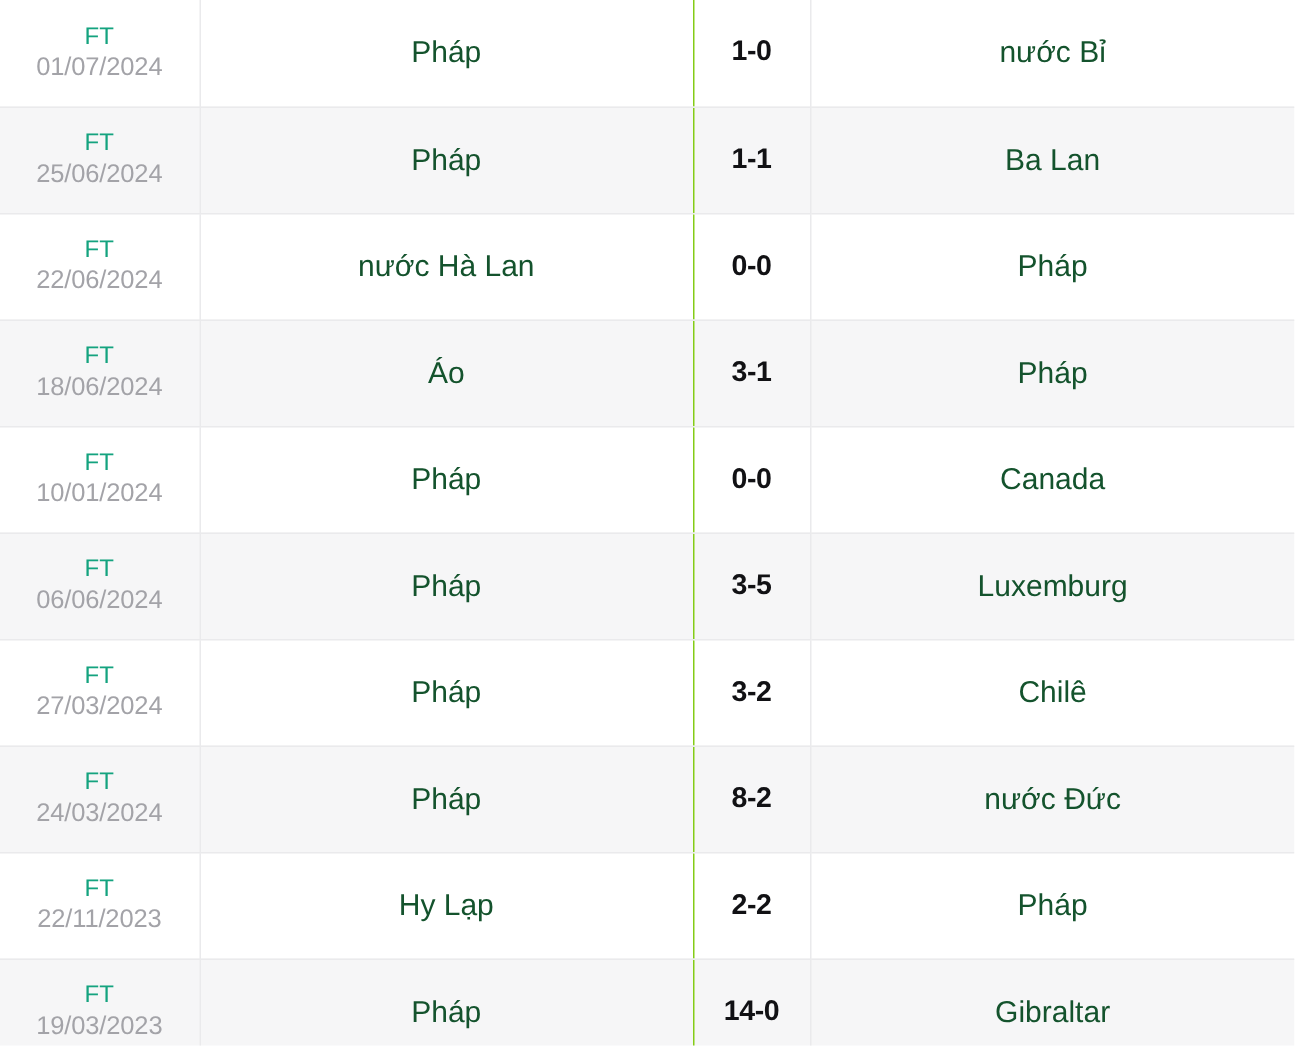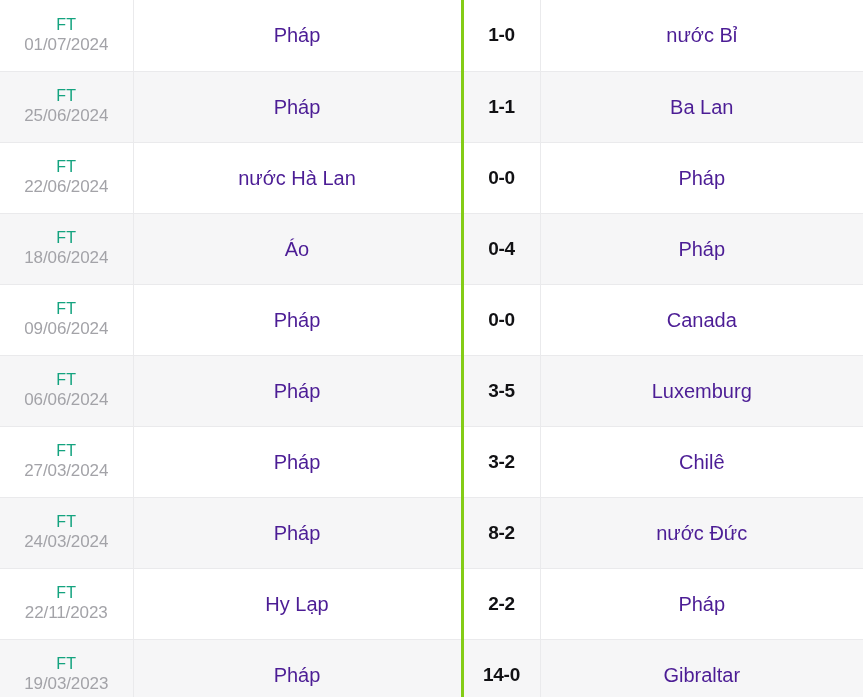--- a/index.html
+++ b/index.html
@@ -60,42 +60,42 @@
   
   .cell-home {
     width: 329px;
     text-align: center;
     padding: 0 10px;
   }
 
   
   .cell-score {
     width: 78px;
-    border-left: 3px solid #84cc16;
+    border-left: 1px solid #84cc16;
     border-right: 1px solid #eaeaec;
     text-align: center;
     padding: 0 4px;
   }
   .score-text {
     font-size: 19px;
     font-weight: bold;
     color: #111114;
     letter-spacing: -0.3px;
   }
 
   
   .cell-away {
     width: 323px;
     text-align: center;
     padding: 0 10px;
   }
 
   .team-name {
     font-size: 20px;
-    color: #4c1d95;
+    color: #14532d;
     line-height: 24px;
   }
 </style>
 </head>
 <body>
 
 <table class="results-table">
   <tbody>
       <tr class="match-row row-odd">
         <td class="cell-status">
@@ -123,27 +123,27 @@
         <td class="cell-home"><span class="team-name">nước Hà Lan</span></td>
         <td class="cell-score"><span class="score-text">0-0</span></td>
         <td class="cell-away"><span class="team-name">Pháp</span></td>
       </tr>
       <tr class="match-row row-even">
         <td class="cell-status">
           <span class="status-label">FT</span>
           <span class="status-date">18/06/2024</span>
         </td>
         <td class="cell-home"><span class="team-name">Áo</span></td>
-        <td class="cell-score"><span class="score-text">0-4</span></td>
+        <td class="cell-score"><span class="score-text">3-1</span></td>
         <td class="cell-away"><span class="team-name">Pháp</span></td>
       </tr>
       <tr class="match-row row-odd">
         <td class="cell-status">
           <span class="status-label">FT</span>
-          <span class="status-date">09/06/2024</span>
+          <span class="status-date">10/01/2024</span>
         </td>
         <td class="cell-home"><span class="team-name">Pháp</span></td>
         <td class="cell-score"><span class="score-text">0-0</span></td>
         <td class="cell-away"><span class="team-name">Canada</span></td>
       </tr>
       <tr class="match-row row-even">
         <td class="cell-status">
           <span class="status-label">FT</span>
           <span class="status-date">06/06/2024</span>
         </td>

